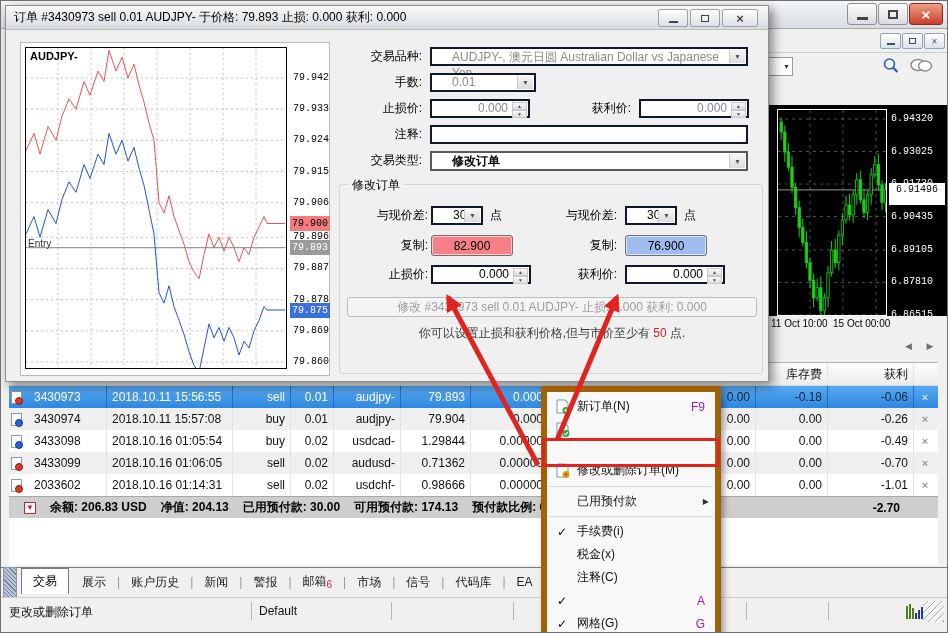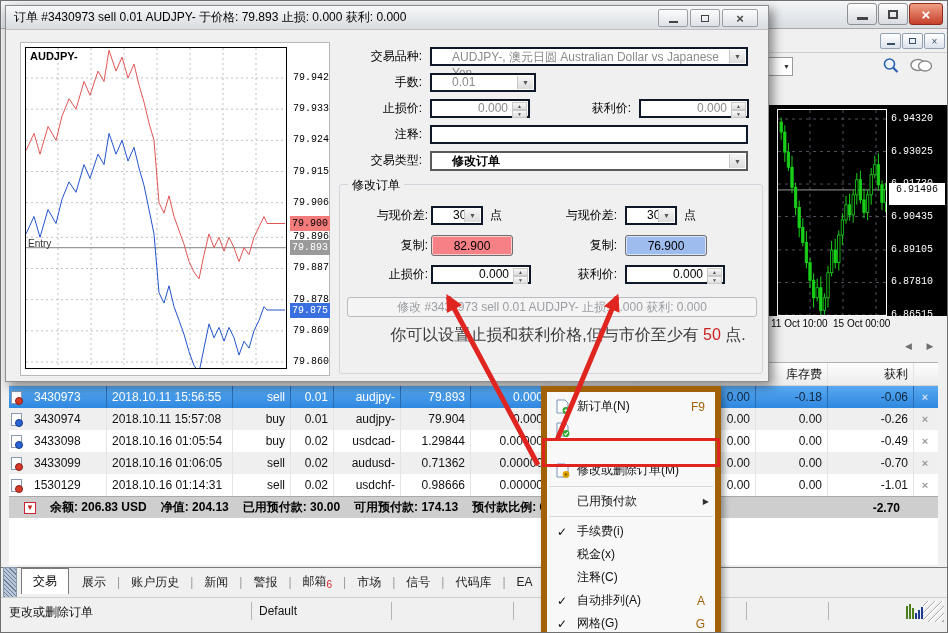--- a/index.html
+++ b/index.html
@@ -127,30 +127,30 @@
     display:flex;align-items:center;justify-content:center;font-size:5px;color:#555;font-weight:normal;}
   .numfield{justify-content:flex-end;padding-right:20px;}
 
   .groupbox{position:absolute;left:333px;top:178px;width:424px;height:190px;border:1px solid #d0d6db;border-radius:3px;}
   .group-title{position:absolute;left:8px;top:-8px;background:#f0f0f0;padding:0 4px;font-size:12px;color:#000;}
   .copy-btn{position:absolute;width:82px;height:21px;border:1px solid #6f6f6f;border-radius:3px;
     font-size:12px;color:#000;display:flex;align-items:center;justify-content:center;box-shadow:inset 0 0 0 1px rgba(255,255,255,.6);}
   .copy-sell{background:#f58085;} .copy-buy{background:#9fbcee;}
   .modify-btn{position:absolute;left:7px;top:112px;width:410px;height:20px;border:1px solid #b9bdc1;border-radius:3px;
     background:#f4f4f4;color:#9a9da1;font-size:12px;display:flex;align-items:center;justify-content:center;white-space:nowrap;}
-  .hint{position:absolute;left:16px;top:140px;width:424px;text-align:center;font-size:16px;color:#3c3c3c;}
+  .hint{position:absolute;left:0;top:140px;width:424px;text-align:center;font-size:12px;color:#3c3c3c;}
   .hint .red{color:#cc2222;}
 
   
   .ctx-menu{left:540px;top:385px;width:180px;height:256px;background:#f8f8f8;border:6px solid #a16207;
     box-shadow:3px 3px 6px rgba(0,0,0,0.35);font-size:12px;color:#111;padding-top:3px;}
   .mi{height:23px;display:flex;align-items:center;position:relative;}
   .mi .ico{width:30px;display:flex;align-items:center;justify-content:center;flex:none;}
   .mi .lbl{flex:1;white-space:nowrap;}
-  .mi .sc{position:absolute;right:10px;color:#a16207;}
+  .mi .sc{position:absolute;right:10px;color:#a21caf;}
   .mi .sub{position:absolute;right:6px;font-size:8px;color:#333;}
   .mi .chk{font-size:12px;color:#000;}
   .msep{height:1px;background:#d8d8d8;margin:3px 2px;}
   .mi-tall{height:26px;margin-top:16px;}
 
   
   .red-box{left:541px;top:437px;width:178px;height:29px;border:3px solid #e02521;z-index:60;}
   #arrow-overlay{left:0;top:0;z-index:70;pointer-events:none;}
   .z-dialog{z-index:30;} .z-menu{z-index:50;}
 </style>
@@ -377,21 +377,21 @@
     <div class="cell c-comm num">0.00</div>
     <div class="cell c-swap num">0.00</div>
     <div class="cell c-profit num">-0.70</div>
     <div class="cell c-x">×</div>
   </div>
 
   <div class="trow r5">
     <div class="cell c-icon">
         <span class="doc-ico doc-sell"></span>
       </div>
-    <div class="cell c-order">1530129</div>
+    <div class="cell c-order">2033602</div>
     <div class="cell c-time">2018.10.16 01:14:31</div>
     <div class="cell c-type num">sell</div>
     <div class="cell c-lots num">0.02</div>
     <div class="cell c-sym num">usdchf-</div>
     <div class="cell c-price num">0.98666</div>
     <div class="cell c-sl num">0.00000</div>
     <div class="cell c-tp num"></div>
       <div class="cell c-cur num"></div>
     <div class="cell c-comm num">0.00</div>
     <div class="cell c-swap num">0.00</div>
@@ -653,21 +653,20 @@
     <span class="lbl">税金(x)</span>
   </div>
   <div class="mi">
     <span class="ico"></span>
     <span class="lbl">注释(C)</span>
   </div>
   <div class="mi">
     <span class="ico">
         <span class="chk">✓</span>
       </span>
-    <span class="lbl">自动排列(A)</span>
     <span class="sc">A</span>
   </div>
   <div class="mi">
     <span class="ico">
         <span class="chk">✓</span>
       </span>
     <span class="lbl">网格(G)</span>
     <span class="sc">G</span>
   </div>
 </div>

